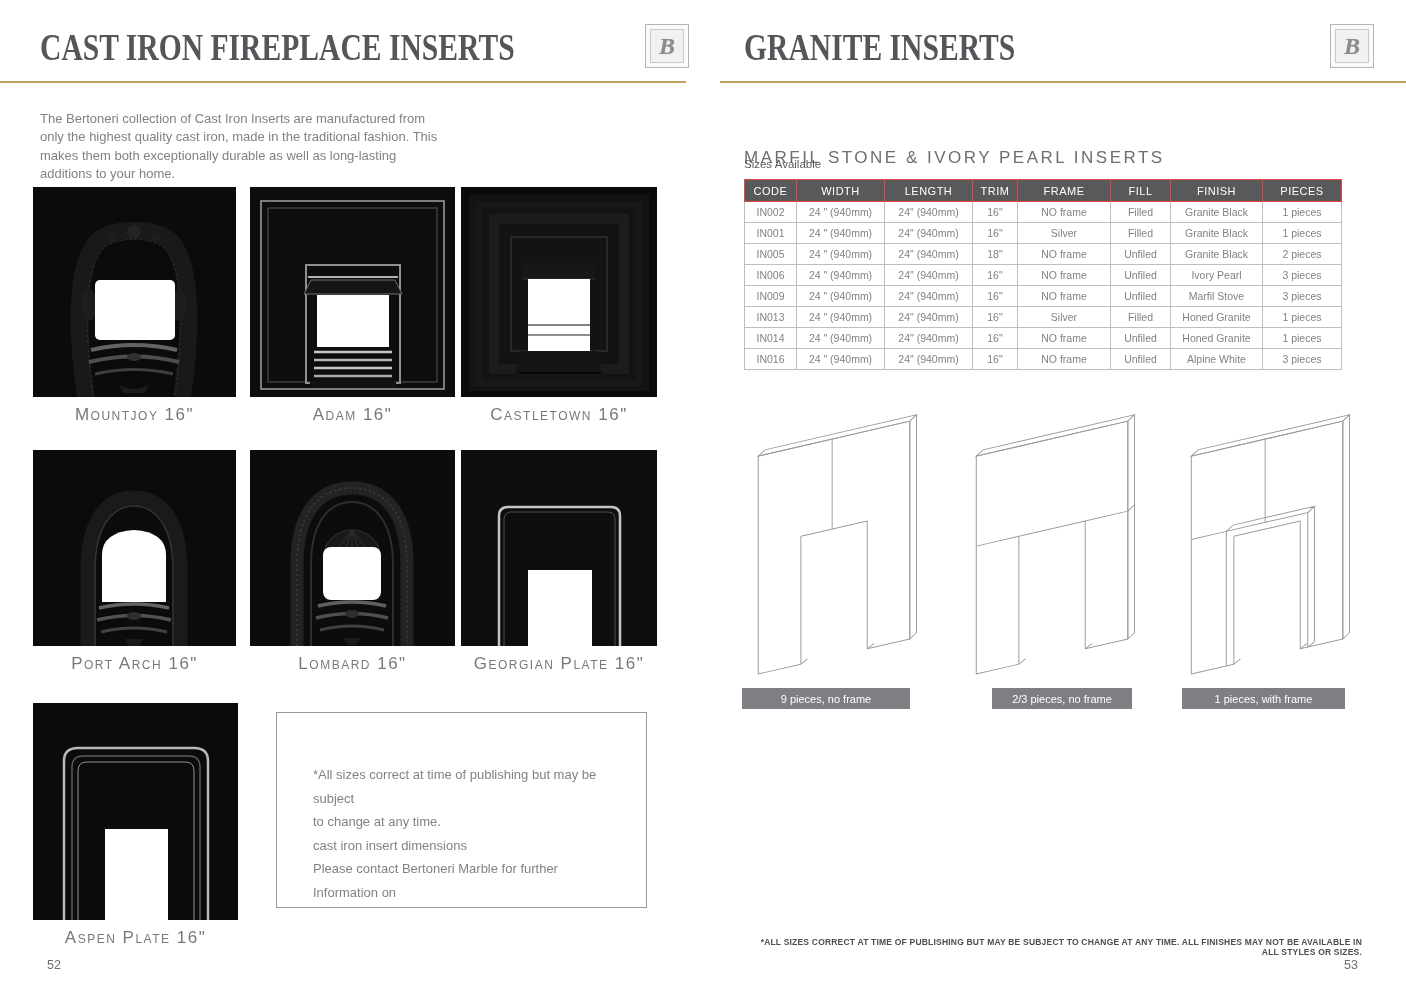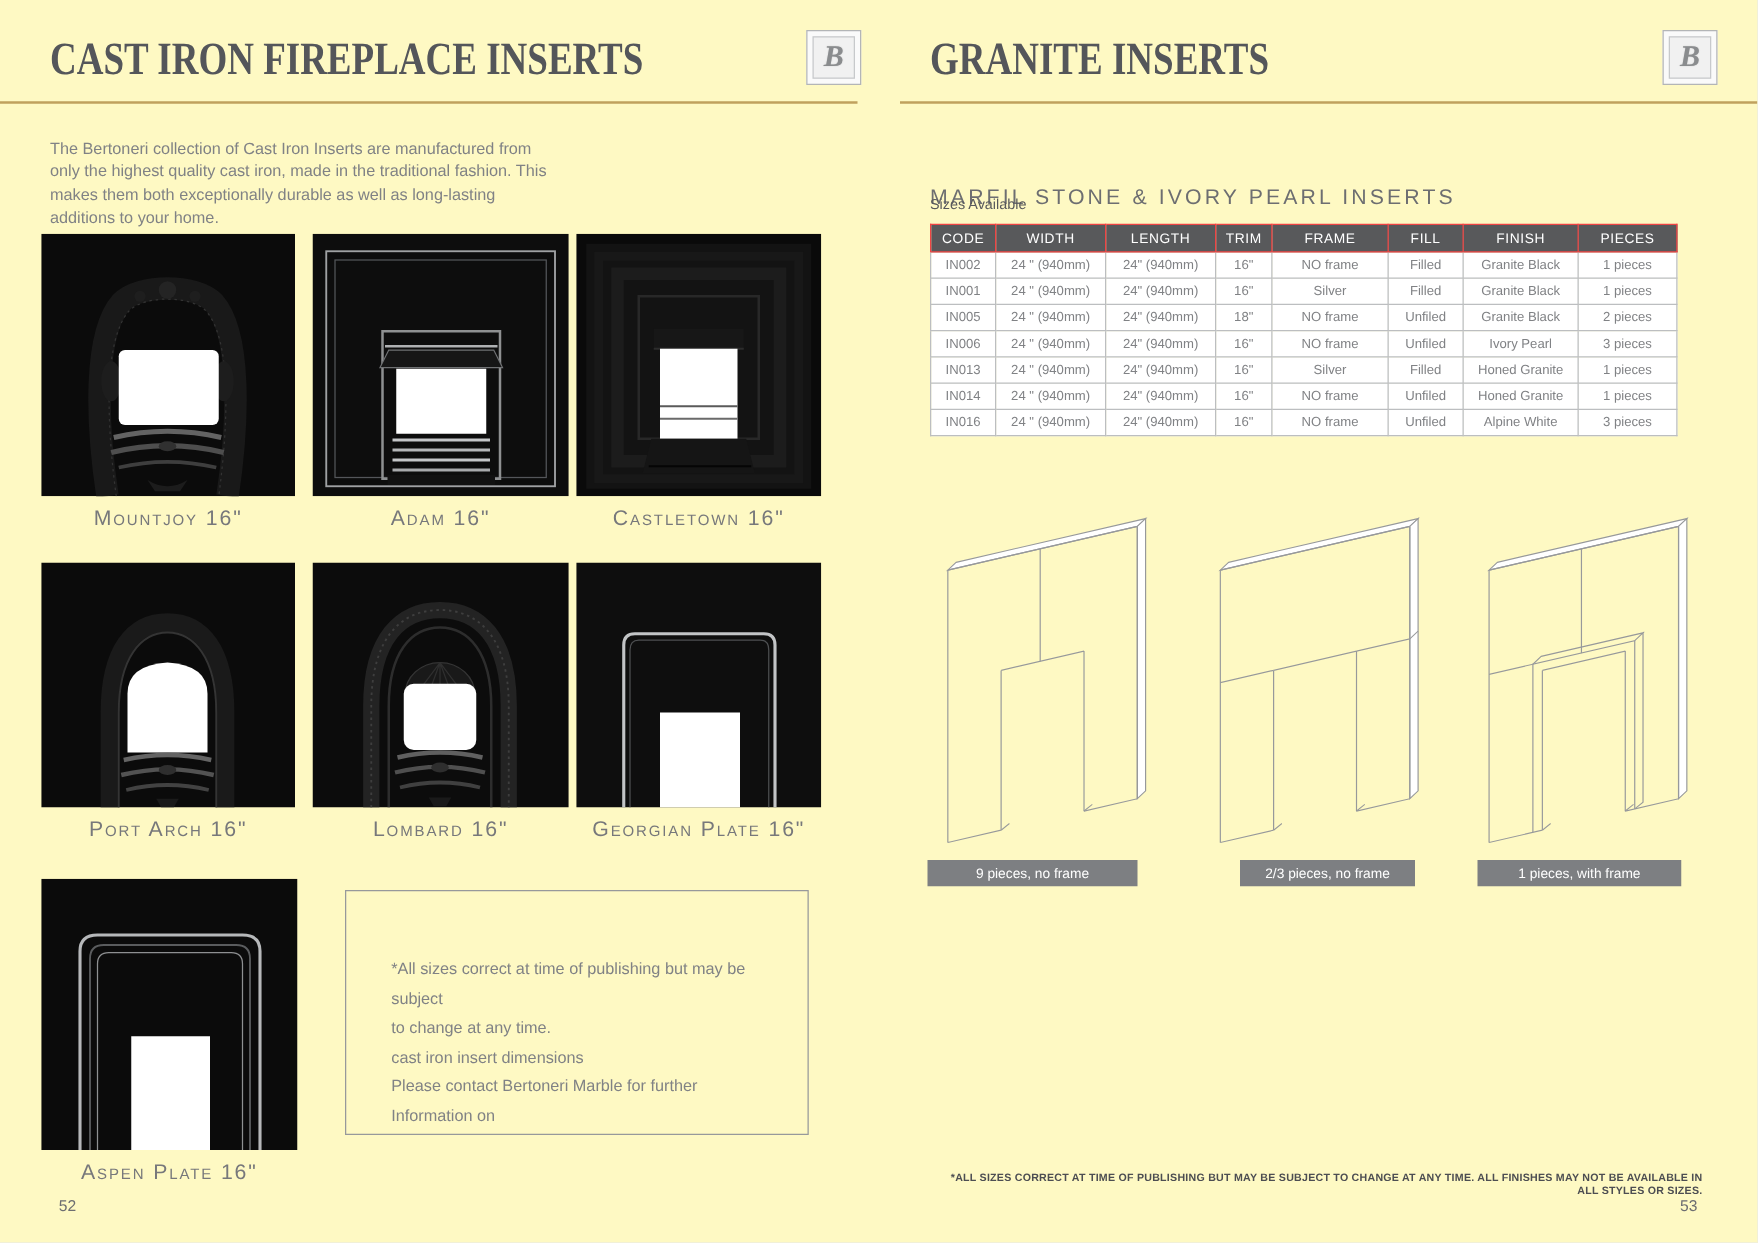--- a/index.html
+++ b/index.html
@@ -1,17 +1,17 @@
 <!DOCTYPE html>
 <html><head>
 <meta charset="utf-8">
 <style>
   html,body{margin:0;padding:0;background:#e8e8e8;}
   .spread{
-    position:relative;width:1406px;height:994px;background:#fef9c3;
+    position:relative;width:1406px;height:994px;background:#ffffff;
     font-family:"Liberation Sans", sans-serif;overflow:hidden;
   }
   
   .page-title{
     position:absolute;margin:0;color:#54565a;
     font-family:"Liberation Serif", serif;font-weight:700;
     font-size:37px;letter-spacing:0px;white-space:nowrap;
     transform:scaleX(0.80);transform-origin:left center;
   }
   .gold-rule{position:absolute;height:2px;background:#c0a15e;}
@@ -281,20 +281,30 @@
           <td>IN006</td>
           <td>24 " (940mm)</td>
           <td>24" (940mm)</td>
           <td>16"</td>
           <td>NO frame</td>
           <td>Unfiled</td>
           <td>Ivory Pearl</td>
           <td>3 pieces</td>
         </tr>
         <tr>
+          <td>IN009</td>
+          <td>24 " (940mm)</td>
+          <td>24" (940mm)</td>
+          <td>16"</td>
+          <td>NO frame</td>
+          <td>Unfiled</td>
+          <td>Marfil Stove</td>
+          <td>3 pieces</td>
+        </tr>
+        <tr>
           <td>IN013</td>
           <td>24 " (940mm)</td>
           <td>24" (940mm)</td>
           <td>16"</td>
           <td>Silver</td>
           <td>Filled</td>
           <td>Honed Granite</td>
           <td>1 pieces</td>
         </tr>
         <tr>

